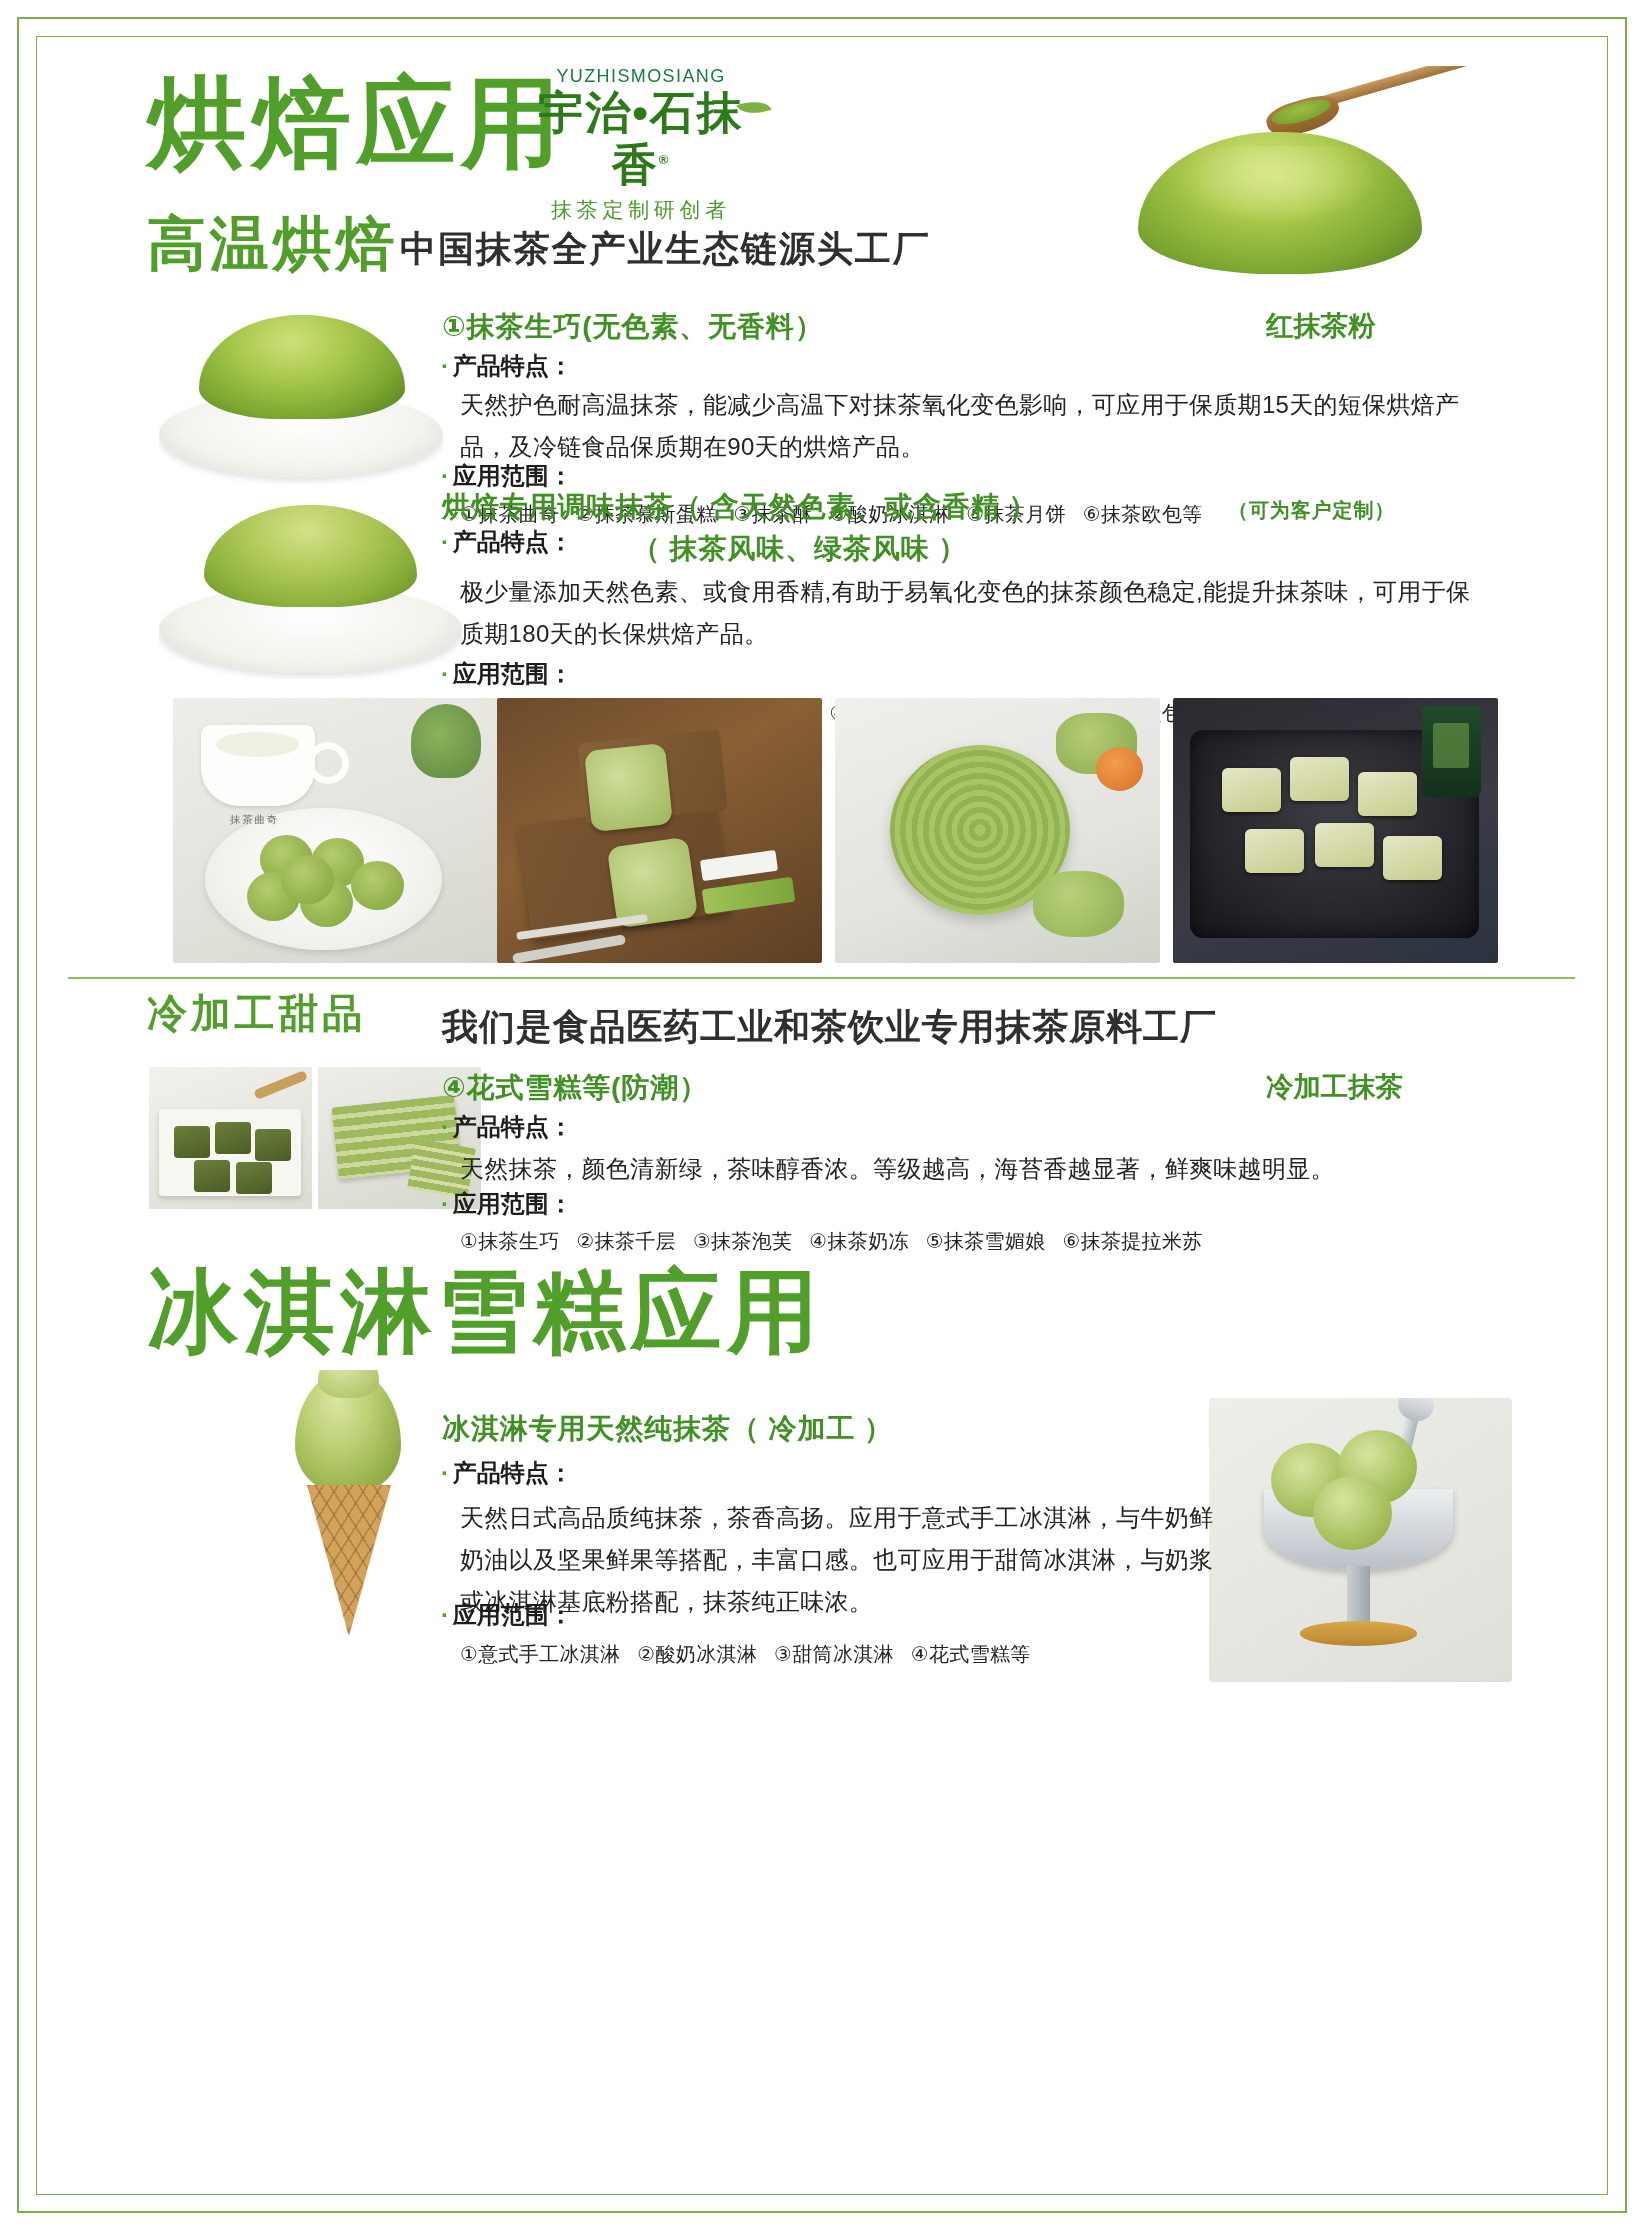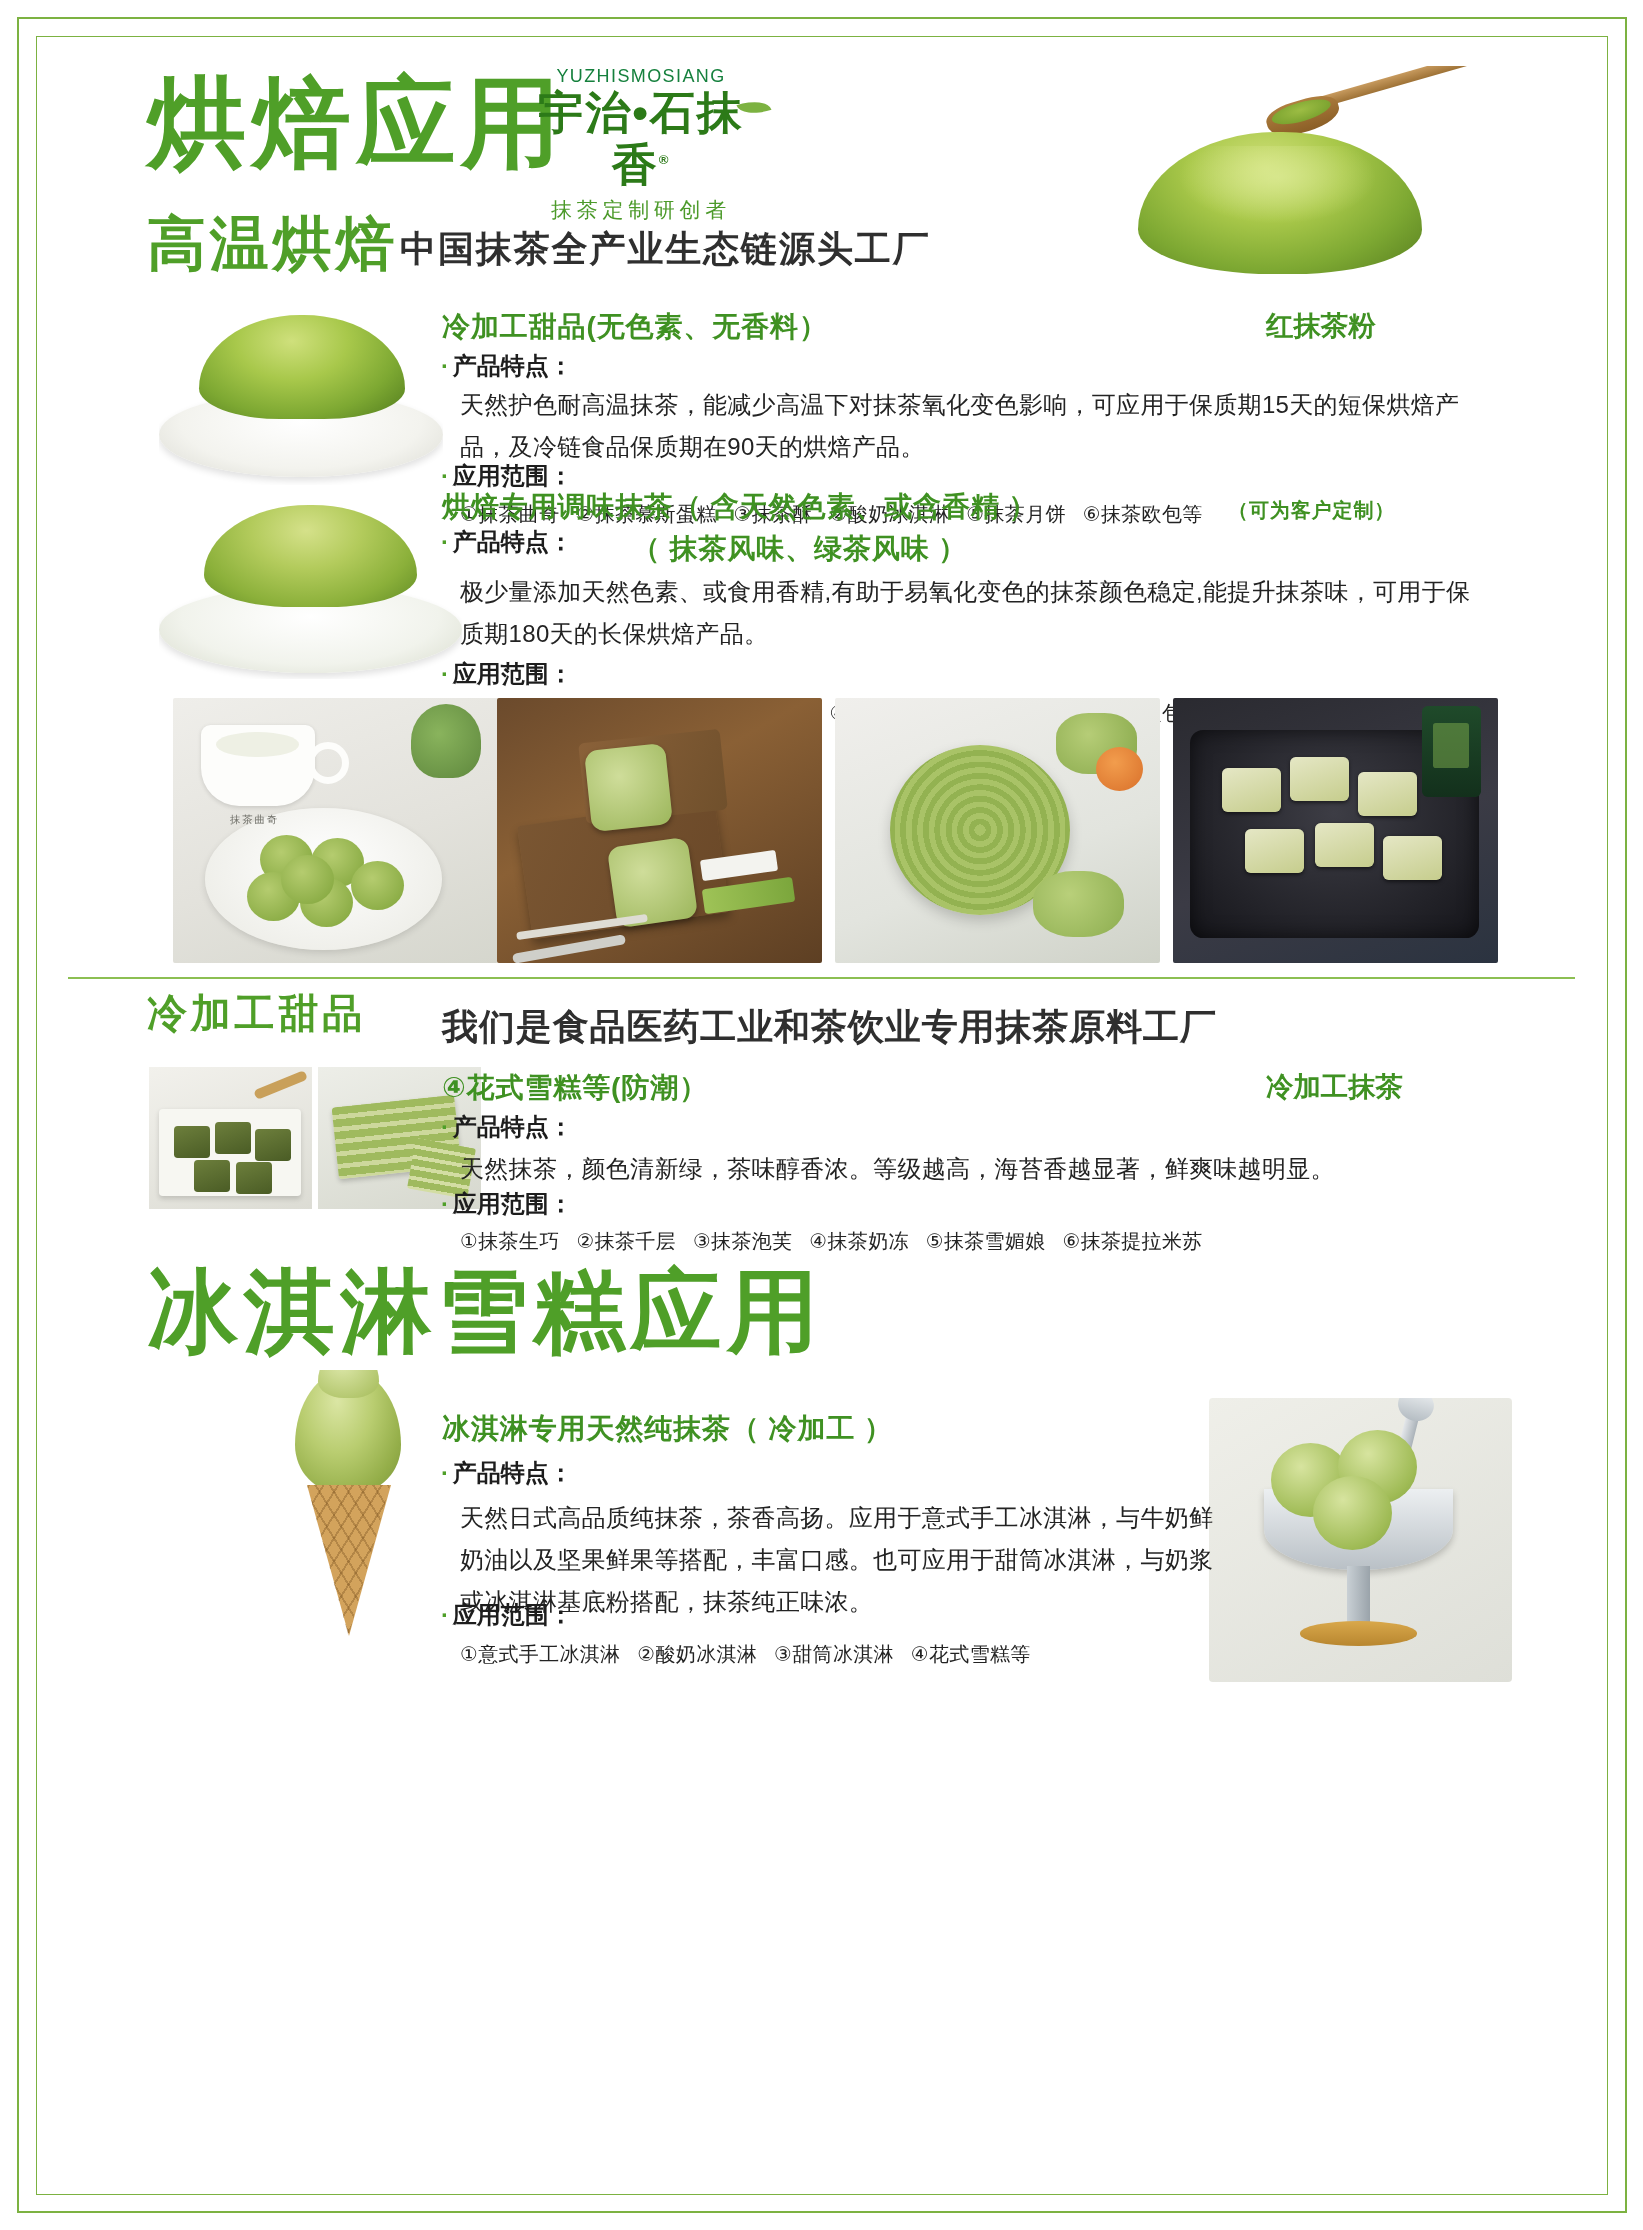--- a/index.html
+++ b/index.html
@@ -368,21 +368,21 @@
         <div class="bowl"></div>
       </div>
       <div class="heap"></div>
     </div>
 
     <div class="imgbox" id="dish1">
       <div class="plate"></div>
       <div class="mound"></div>
     </div>
 
-    <div class="prod-title" style="left:397px; top:263px;">冷加工甜品(无色素、无香料）</div>
+    <div class="prod-title" style="left:397px; top:263px;">①抹茶生巧(无色素、无香料）</div>
     <div class="prod-label" style="left:1221px; top:263px;">红抹茶粉</div>
 
     <div class="bullet-head" style="left:396px; top:305px;">产品特点：</div>
     <div class="body-text" style="left:415px; top:339px; width:1032px;">天然护色耐高温抹茶，能减少高温下对抹茶氧化变色影响，可应用于保质期15天的短保烘焙产品，及冷链食品保质期在90天的烘焙产品。</div>
 
     <div class="bullet-head" style="left:396px; top:415px;">应用范围：</div>
     <div class="apply-list" style="left:415px; top:456px;">
       <span>①抹茶曲奇</span><span>②抹茶慕斯蛋糕</span><span>③抹茶酥</span><span>②酸奶冰淇淋</span><span>⑤抹茶月饼</span><span>⑥抹茶欧包等</span>
     </div>
 

